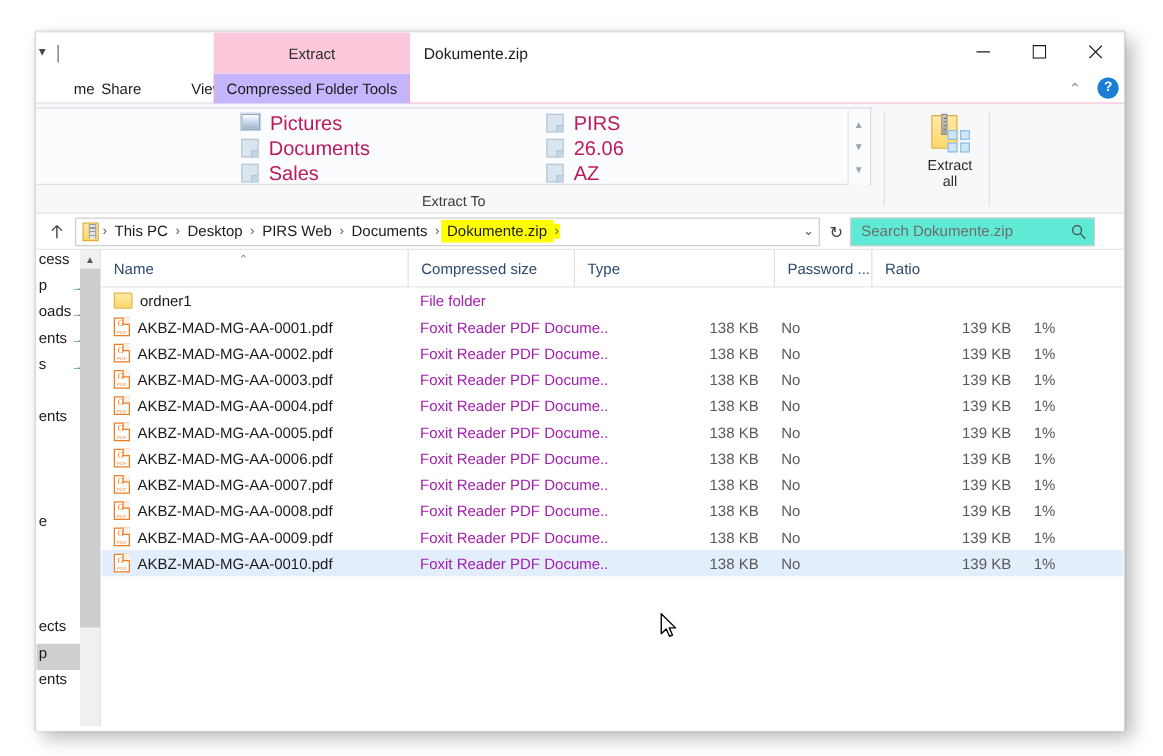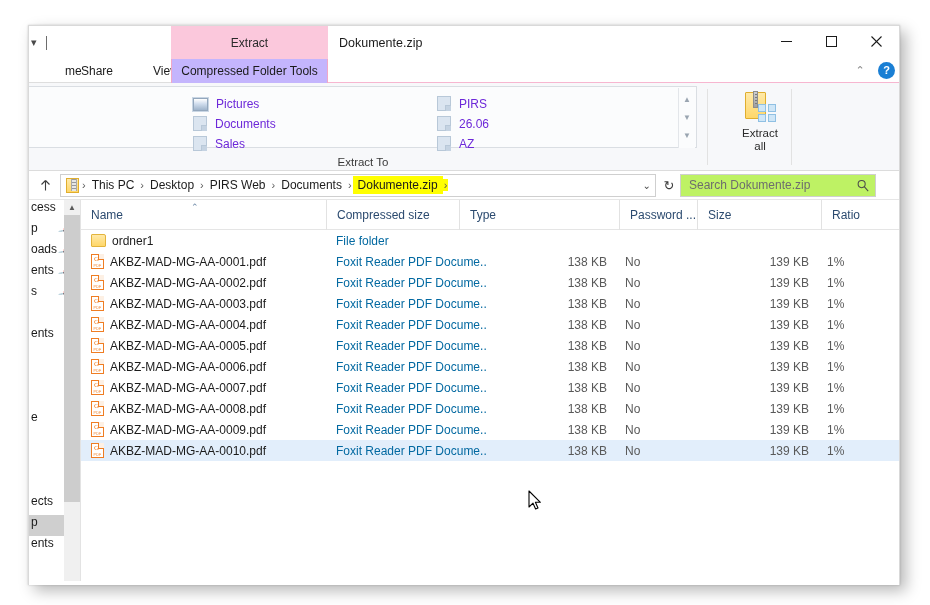--- a/index.html
+++ b/index.html
@@ -78,21 +78,21 @@
     background: #ffffff;
   }
   .tabstrip .tab {
     position: absolute; top: 0;
     height: 24px;
     display: flex; align-items: center; justify-content: center;
     font-size: 12px; color: #1b1b1b;
     padding: 0 12px;
     white-space: nowrap;
   }
-  .tab-home   { left: 24px; }
+  .tab-home   { left: 18px; }
   .tab-share  { left: 40px; }
   .tab-view   { left: 112px; }
   .tab-ctx {
     left: 142px;
     width: 157px;
     background: #c4b5fd;
     border-left: 1px solid #f2a8c6;
     border-right: 1px solid #f2a8c6;
     border-top: none;
     padding: 0;
@@ -143,23 +143,23 @@
     border-left: none;
   }
   .gal-col {
     position: absolute; top: 4px;
     width: 225px;
   }
   .gal-col.c1 { left: 162px; }
   .gal-col.c2 { left: 406px; }
   .gal-item {
     height: 20px;
-    display: flex; align-items: flex-end;
+    display: flex; align-items: flex-start;
     gap: 8px;
-    font-size: 12px; color: #6d28d9;
+    font-size: 16px; color: #be185d;
     padding-left: 2px;
   }
   .ico-doc {
     width: 14px; height: 15px;
     background: #dbe5f0;
     border: 1px solid #b8c8d8;
     position: relative;
     flex: none;
   }
   .ico-doc::after {
@@ -295,21 +295,21 @@
     color: #4a4a4a; font-size: 10px;
   }
   .refresh-btn {
     width: 22px; height: 23px;
     display: flex; align-items: center; justify-content: center;
     color: #3d3d3d; font-size: 13px;
   }
   .searchbox {
     width: 196px; height: 23px;
     border: 1px solid #cfcfcf;
-    background: #bef264;
+    background: #5eead4;
     display: flex; align-items: center;
     margin-right: 4px;
     padding: 9px 6px;
   }
   .searchbox input {
     border: none; outline: none;
     font-family: "Liberation Sans", sans-serif;
     font-size: 12px; color: #6d6d6d;
     width: 100%; background: transparent;
   }
@@ -405,21 +405,21 @@
   }
   .row.sel { background: #e2eefb; }
   .cell {
     display: flex; align-items: center;
     height: 21px;
     box-sizing: border-box;
     overflow: hidden;
     white-space: nowrap;
   }
   .c-name { width: 245px; padding-left: 10px; gap: 6px; color:#1b1b1b; }
-  .c-type { width: 160px; padding-left: 10px; color: #0369a1; }
+  .c-type { width: 160px; padding-left: 10px; color: #a21caf; }
   .c-csize{ width: 133px; padding-right: 12px; justify-content: flex-end; color: #595959; }
   .c-pass { width: 78px; padding-left: 6px; color: #595959; }
   .c-size { width: 124px; padding-right: 12px; justify-content: flex-end; color: #595959; }
   .c-ratio{ width: 70px; padding-left: 6px; color: #595959; }
 
   .ico-folder {
     width: 15px; height: 13px;
     background: linear-gradient(180deg,#ffe9a8 0%, #ffd769 100%);
     border: 1px solid #e3b43c;
     border-radius: 1px 2px 1px 1px;
@@ -673,23 +673,20 @@
           </div>
           <div class="col col-csize">
             <span>Compressed size</span>
           </div>
           <div class="col col-type">
             <span>Type</span>
           </div>
           <div class="col col-pass">
             <span>Password ...</span>
           </div>
-          <div class="col col-size">
-            <span>Size</span>
-          </div>
           <div class="col col-ratio">
             <span>Ratio</span>
           </div>
         </div>
 
         <div class="rows">
 
           <div class="row">
             <div class="cell c-name">
               <span class="ico-folder"></span>

